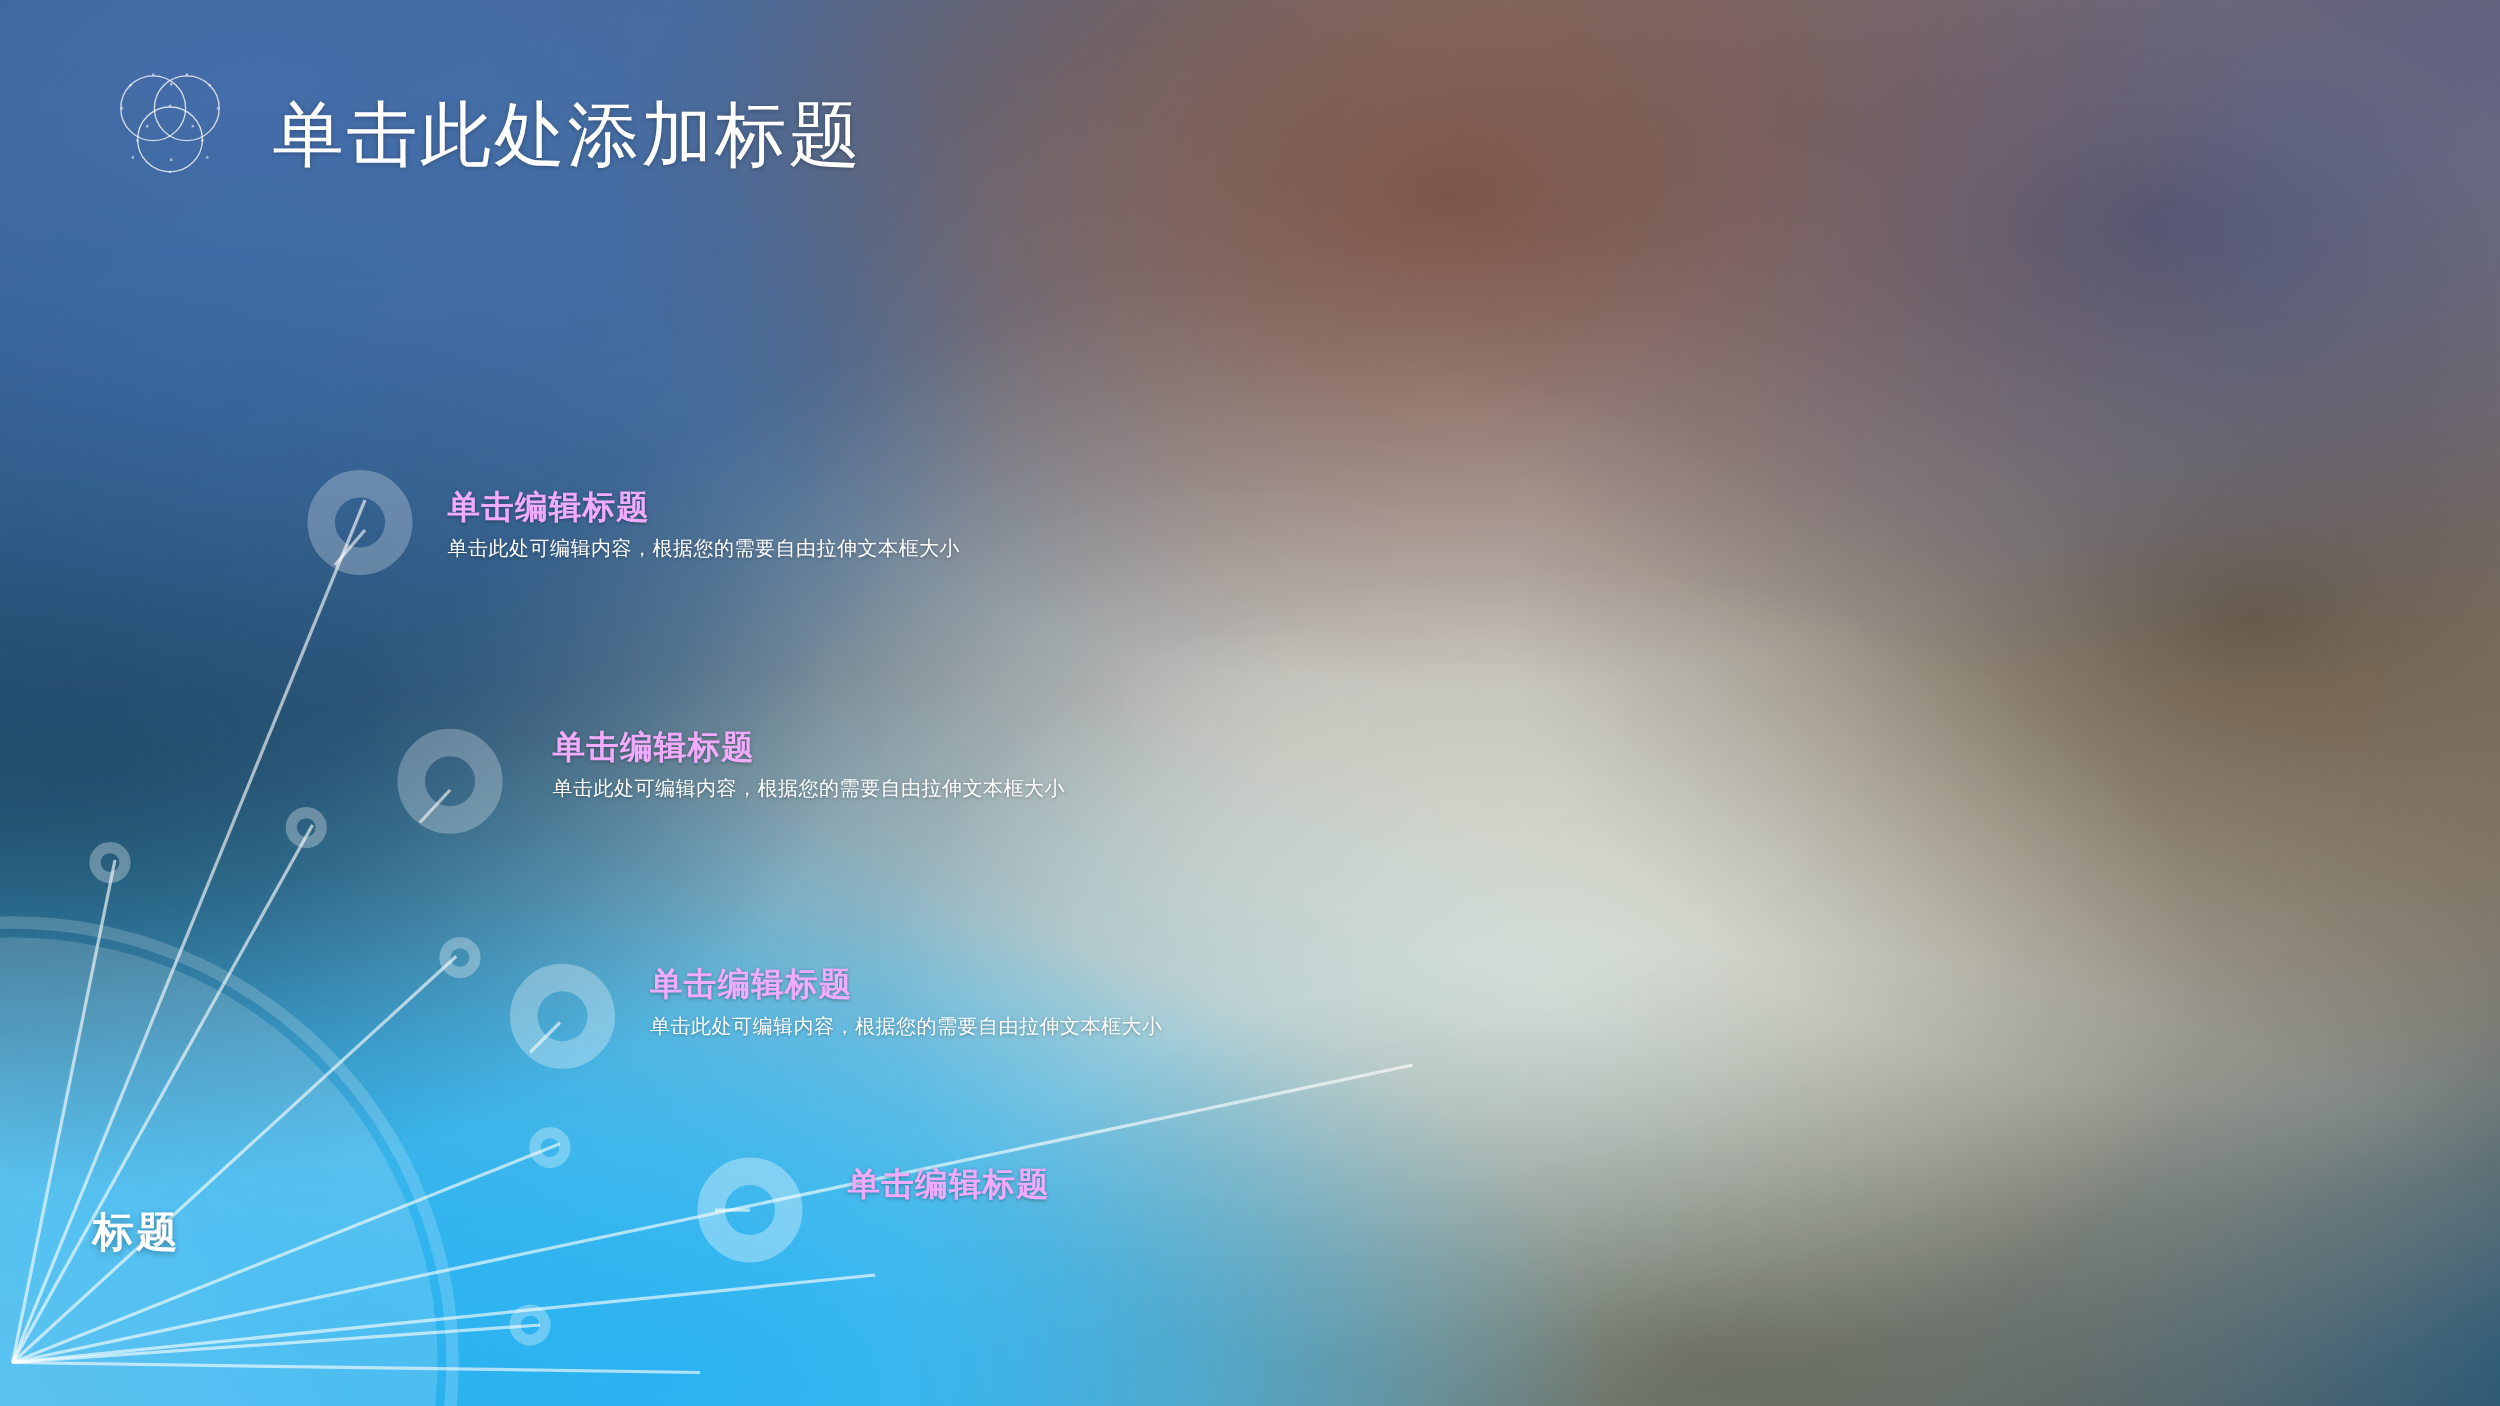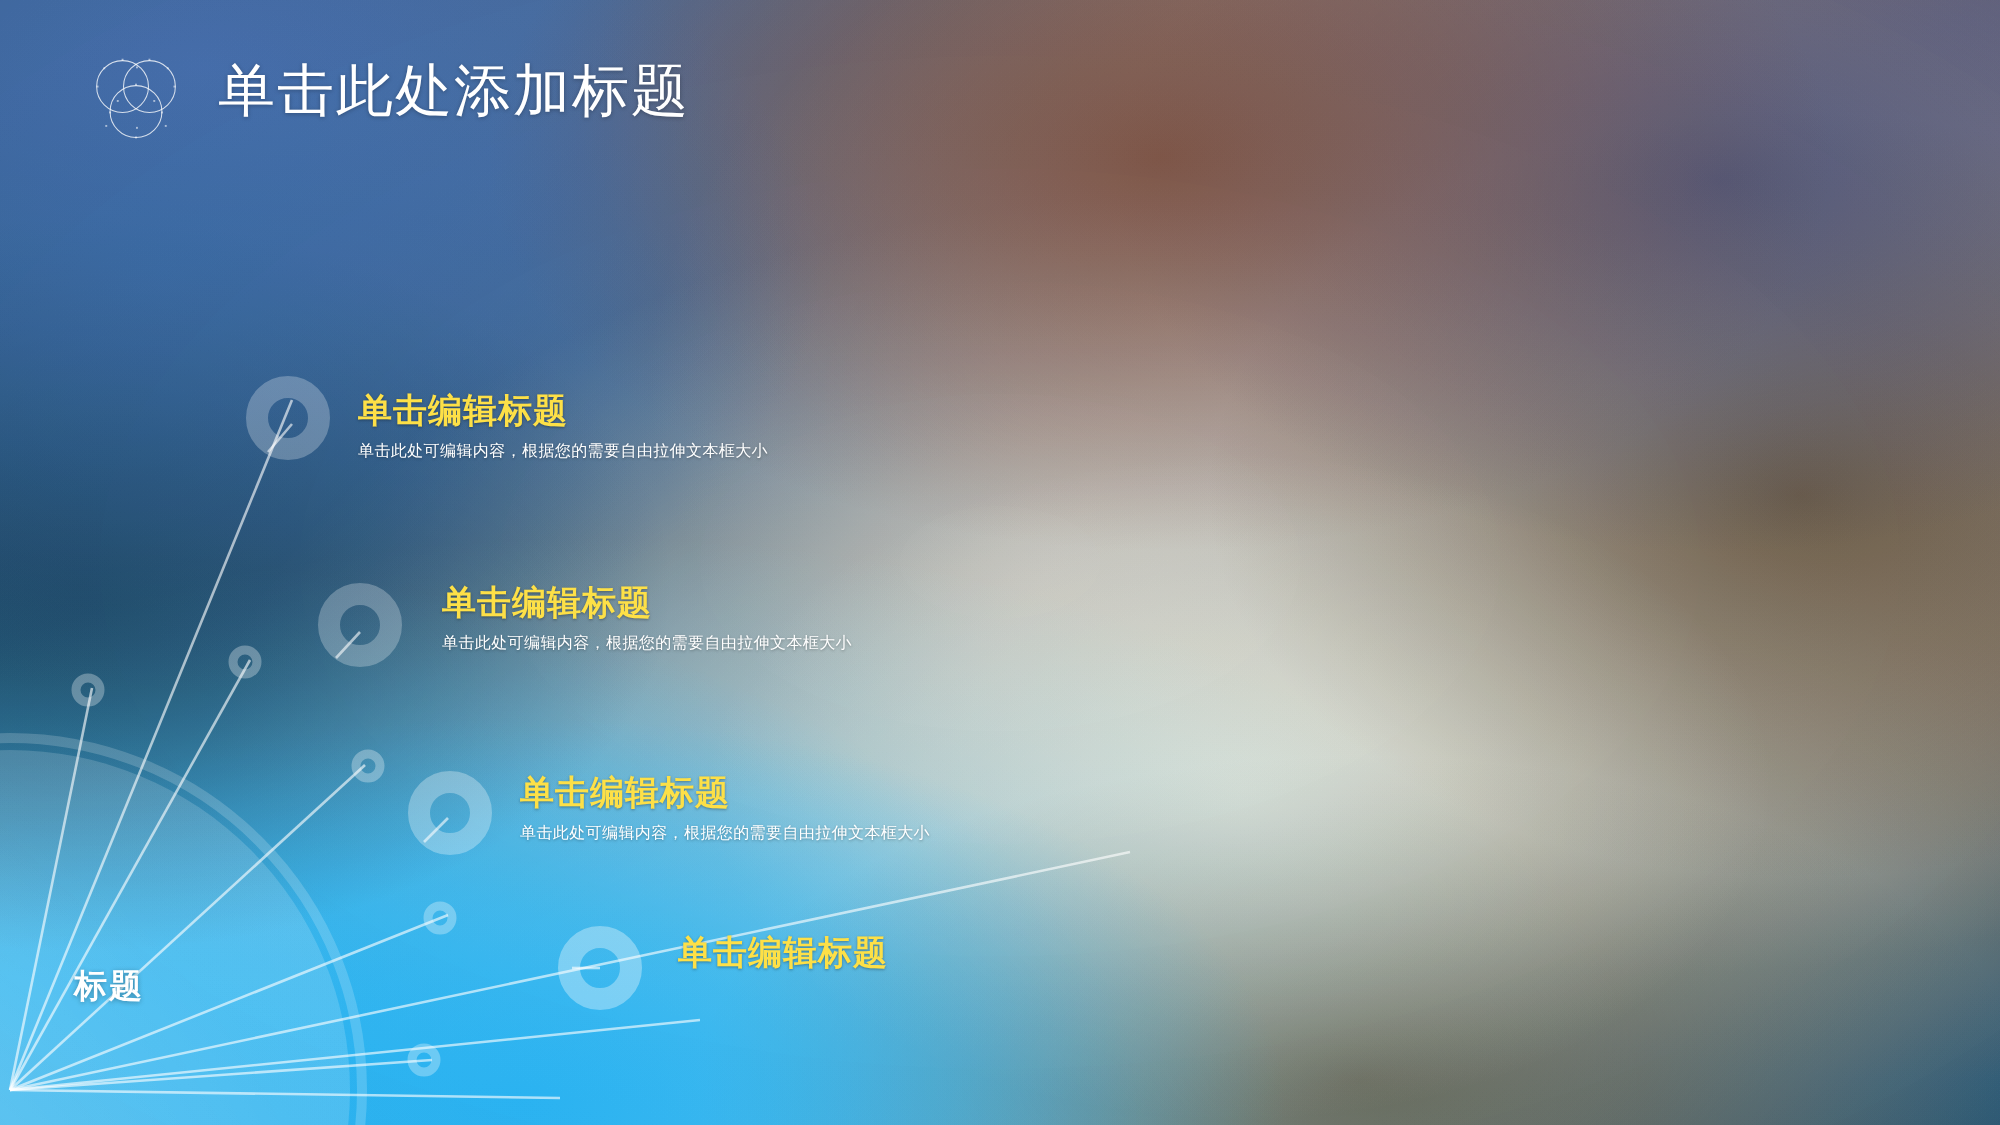--- a/index.html
+++ b/index.html
@@ -73,37 +73,37 @@
   .logo-mark {
     position: absolute;
     left: 88px;
     top: 52px;
     width: 96px;
     height: 96px;
   }
   .slide-title {
     position: absolute;
     left: 218px;
-    top: 56px;
+    top: 74px;
     color: #ffffff;
     font-size: 57px;
     font-weight: 400;
     letter-spacing: 2px;
     line-height: 1.2;
     text-shadow: 0 1px 4px rgba(0,0,0,0.28);
     white-space: nowrap;
   }
 
   
   .row {
     position: absolute;
   }
   .row-heading {
-    color: #fde047;
-    font-size: 34px;
+    color: #f0abfc;
+    font-size: 26px;
     font-weight: bold;
     letter-spacing: 1px;
     line-height: 1.35;
     text-shadow: 0 1px 3px rgba(0,0,0,0.35);
     white-space: nowrap;
     margin: 0 0 6px 0;
   }
   .row-body {
     color: #ffffff;
     font-size: 16px;

